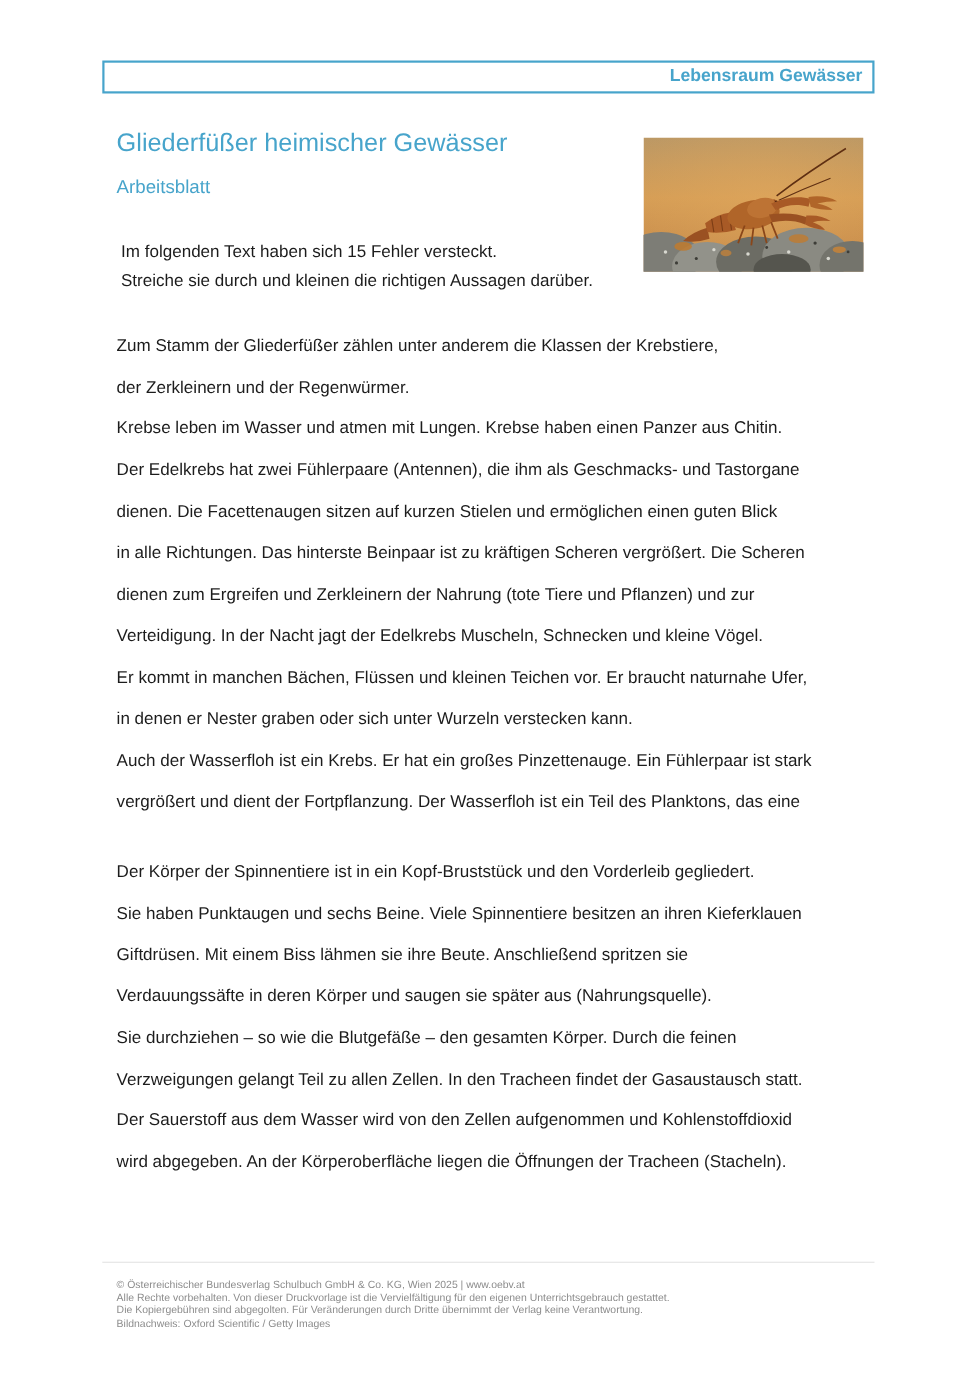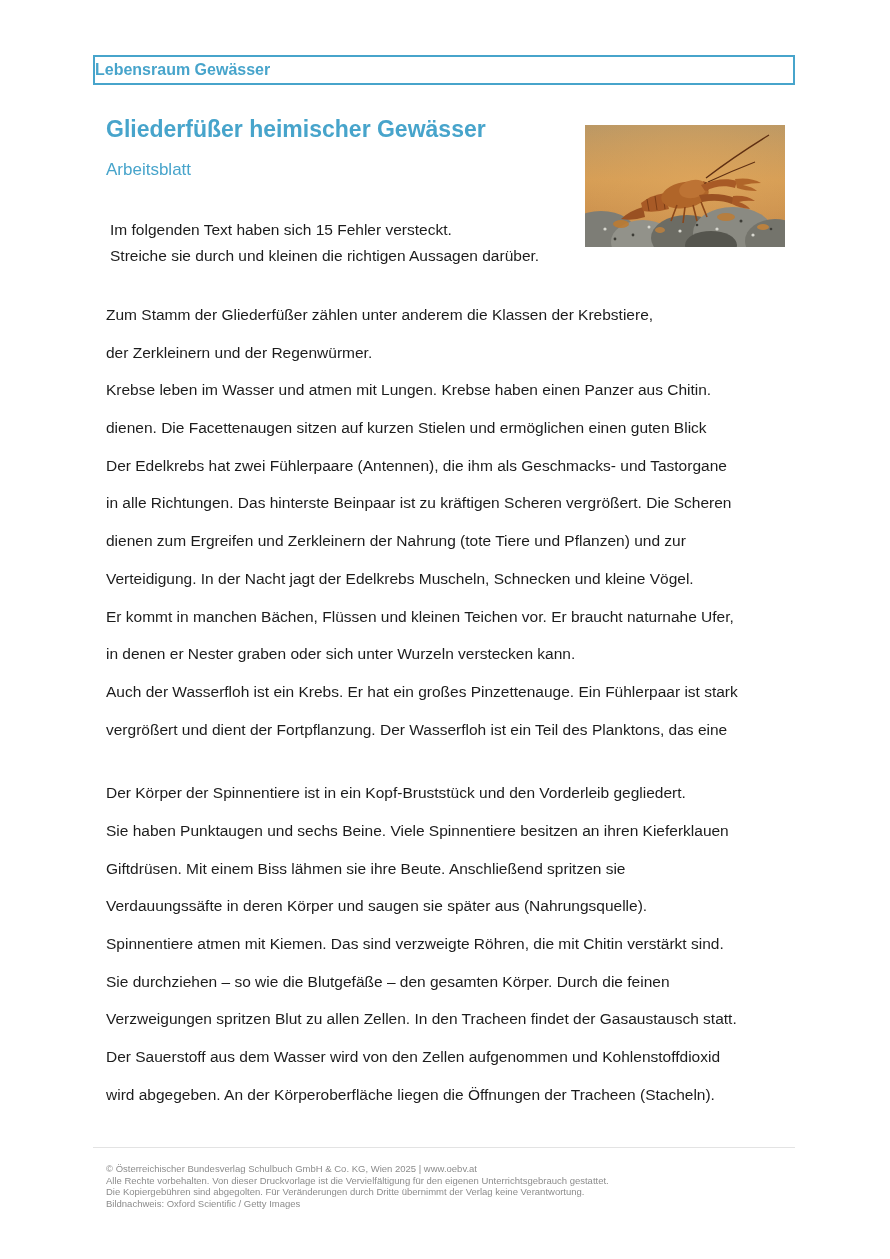--- a/index.html
+++ b/index.html
@@ -12,31 +12,31 @@
     position:relative;
     width:890px;height:1259px;
     background:#ffffff;
     font-family:"Liberation Sans","DejaVu Sans",sans-serif;
     overflow:hidden;
   }
   .header-box{
     position:absolute;left:93px;top:55px;
     width:689px;height:26px;
     border:2px solid var(--accent);
-    text-align:left;
+    text-align:right;
     line-height:26px;
     padding-right:9px;
     color:var(--accent);
     font-weight:bold;
     font-size:16px;
   }
   .page-title{
     position:absolute;left:106px;top:116px;
     color:var(--accent);
-    font-weight:bold;
+    font-weight:normal;
     font-size:23px;
     white-space:nowrap;
   }
   .page-subtitle{
     position:absolute;left:106px;top:160px;
     color:var(--accent);
     font-weight:normal;
     font-size:17px;
     white-space:nowrap;
   }
@@ -156,37 +156,36 @@
 
   <div class="intro">
     <div>Im folgenden Text haben sich 15 Fehler versteckt.</div>
     <div>Streiche sie durch und kleinen die richtigen Aussagen darüber.</div>
   </div>
 
   <div class="body-text">
     <div class="body-line">Zum Stamm der Gliederfüßer zählen unter anderem die Klassen der Krebstiere,</div>
     <div class="body-line">der Zerkleinern und der Regenwürmer.</div>
     <div class="body-line">Krebse leben im Wasser und atmen mit Lungen. Krebse haben einen Panzer aus Chitin.</div>
+    <div class="body-line">Der Edelkrebs hat zwei Fühlerpaare (Antennen), die ihm als Geschmacks- und Tastorgane</div>
     <div class="body-line">dienen. Die Facettenaugen sitzen auf kurzen Stielen und ermöglichen einen guten Blick</div>
-    <div class="body-line">Der Edelkrebs hat zwei Fühlerpaare (Antennen), die ihm als Geschmacks- und Tastorgane</div>
     <div class="body-line">in alle Richtungen. Das hinterste Beinpaar ist zu kräftigen Scheren vergrößert. Die Scheren</div>
     <div class="body-line">dienen zum Ergreifen und Zerkleinern der Nahrung (tote Tiere und Pflanzen) und zur</div>
     <div class="body-line">Verteidigung. In der Nacht jagt der Edelkrebs Muscheln, Schnecken und kleine Vögel.</div>
     <div class="body-line">Er kommt in manchen Bächen, Flüssen und kleinen Teichen vor. Er braucht naturnahe Ufer,</div>
     <div class="body-line">in denen er Nester graben oder sich unter Wurzeln verstecken kann.</div>
     <div class="body-line">Auch der Wasserfloh ist ein Krebs. Er hat ein großes Pinzettenauge. Ein Fühlerpaar ist stark</div>
     <div class="body-line">vergrößert und dient der Fortpflanzung. Der Wasserfloh ist ein Teil des Planktons, das eine</div>
     <div class="para-gap"></div>
     <div class="body-line">Der Körper der Spinnentiere ist in ein Kopf-Bruststück und den Vorderleib gegliedert.</div>
     <div class="body-line">Sie haben Punktaugen und sechs Beine. Viele Spinnentiere besitzen an ihren Kieferklauen</div>
     <div class="body-line">Giftdrüsen. Mit einem Biss lähmen sie ihre Beute. Anschließend spritzen sie</div>
     <div class="body-line">Verdauungssäfte in deren Körper und saugen sie später aus (Nahrungsquelle).</div>
-    <div class="body-line">Spinnentiere atmen mit Kiemen. Das sind verzweigte Röhren, die mit Chitin verstärkt sind.</div>
     <div class="body-line">Sie durchziehen – so wie die Blutgefäße – den gesamten Körper. Durch die feinen</div>
-    <div class="body-line">Verzweigungen spritzen Blut zu allen Zellen. In den Tracheen findet der Gasaustausch statt.</div>
+    <div class="body-line">Verzweigungen gelangt Teil zu allen Zellen. In den Tracheen findet der Gasaustausch statt.</div>
     <div class="body-line">Der Sauerstoff aus dem Wasser wird von den Zellen aufgenommen und Kohlenstoffdioxid</div>
     <div class="body-line">wird abgegeben. An der Körperoberfläche liegen die Öffnungen der Tracheen (Stacheln).</div>
   </div>
 
   <div class="footer-rule"></div>
 
   <div class="footer">
     <div>© Österreichischer Bundesverlag Schulbuch GmbH &amp; Co. KG, Wien 2025 | www.oebv.at</div>
     <div>Alle Rechte vorbehalten. Von dieser Druckvorlage ist die Vervielfältigung für den eigenen Unterrichtsgebrauch gestattet.</div>
     <div>Die Kopiergebühren sind abgegolten. Für Veränderungen durch Dritte übernimmt der Verlag keine Verantwortung.</div>

